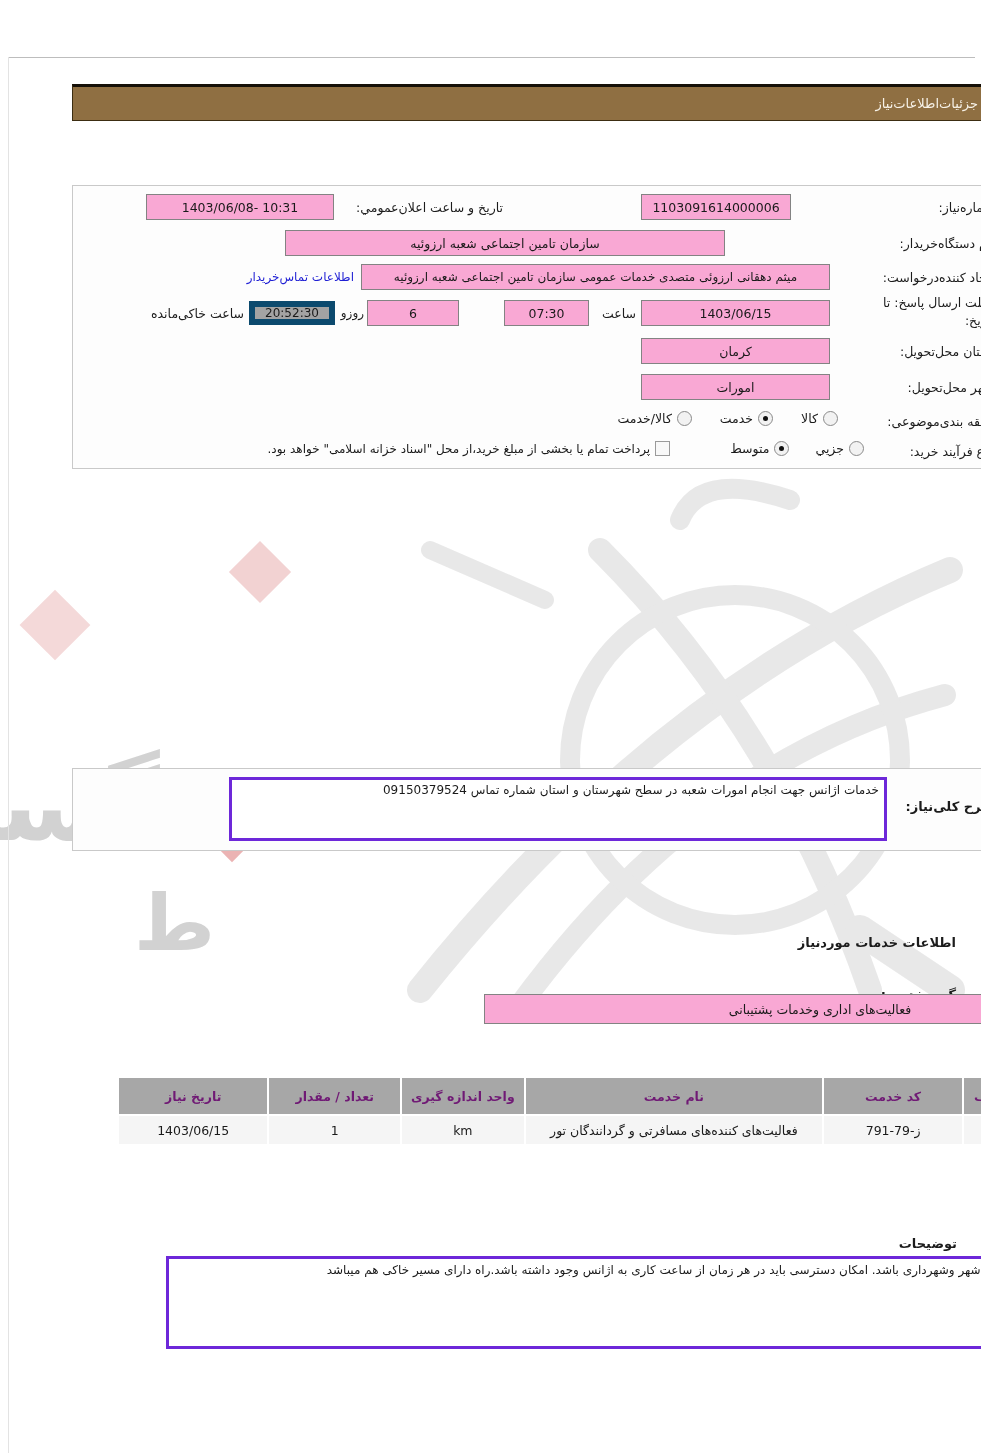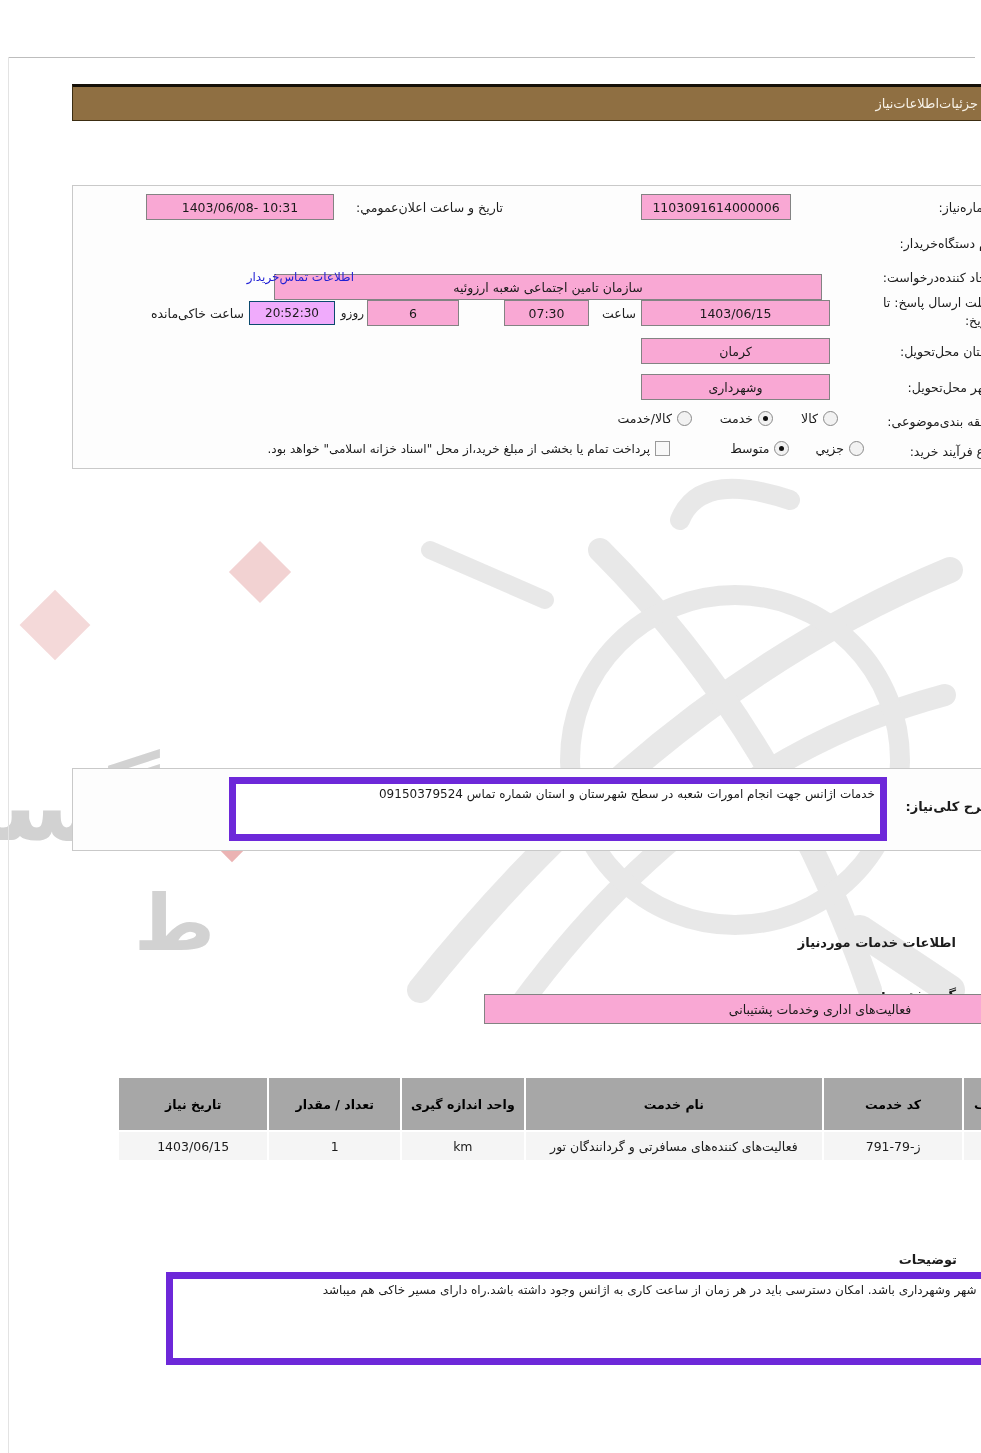--- a/index.html
+++ b/index.html
@@ -14,34 +14,34 @@
        color:#f7f2e8;font-size:13px;box-sizing:border-box;}
   .bar.inner{display:flex;align-items:center;}
   
   .box{position:absolute;border:1px solid #c9c9c9;background:#fdfdfd;box-sizing:border-box;}
   .lbl{position:absolute;font-size:12.5px;color:#1c1c1c;white-space:nowrap;}
   .blbl{font-weight:bold;}
   .inp{position:absolute;border:1px solid #838383;background:#f9a8d4;height:26px;box-sizing:border-box;
        font-size:12.5px;display:flex;align-items:center;justify-content:center;white-space:nowrap;overflow:hidden;}
   .ltr{direction:ltr;unicode-bidi:isolate;}
   .link{position:absolute;color:#1f1fd4;font-size:12px;white-space:nowrap;cursor:pointer;}
-  .yellow{background:#f0abfc;border:1px solid #0c4a6e;}
+  .yellow{background:#a3a3a3;border:6px solid #0c4a6e;}
   
   .ropt{display:flex;align-items:center;gap:5px;font-size:12.5px;white-space:nowrap;}
   .radio{width:13px;height:13px;border-radius:50%;border:1px solid #8a8a8a;background:#f2f2f2;
          display:inline-flex;align-items:center;justify-content:center;flex:0 0 auto;}
   .radio.checked::after{content:"";width:5px;height:5px;border-radius:50%;background:#111;}
   .cbx{width:13px;height:13px;border:1px solid #9a9a9a;background:#f8f8f8;display:inline-flex;
        align-items:center;justify-content:center;font-size:11px;color:#222;flex:0 0 auto;}
   
-  .tarea{position:absolute;border:7px solid #6d28d9;background:#fff;font-size:12px;line-height:1.55;
+  .tarea{position:absolute;border:3px solid #6d28d9;background:#fff;font-size:12px;line-height:1.55;
          padding:1px 5px;box-sizing:border-box;overflow:hidden;}
   
   table.grid{border-collapse:separate;border-spacing:2px;}
-  table.grid th{background:#a7a7a7;color:#000000;font-size:12.5px;font-weight:bold;height:28px;padding:12px 4px;}
+  table.grid th{background:#a7a7a7;color:#701a75;font-size:12.5px;font-weight:bold;height:28px;padding:4px 4px;}
   table.grid td{background:#f5f5f5;font-size:12.5px;text-align:center;height:28px;padding:0 4px;}
   
   #wm{position:absolute;left:0;top:0;z-index:0;pointer-events:none;}
   .z1{position:relative;z-index:1;}
 </style>
 </head>
 <body>
 
 <div id="page">
 
@@ -72,39 +72,40 @@
   </div>
 
   <div class="box z1" style="left:24px;top:148px;width:933px;height:284px;">
 
     <div class="lbl" style="right:10px;top:14px;">شماره‌نیاز:</div>
     <div class="inp ltr" style="left:568px;top:8px;width:150px;">1103091614000006</div>
     <div class="lbl" style="right:501px;top:14px;">تاریخ و ساعت اعلان‌عمومي:</div>
     <div class="inp ltr" style="left:73px;top:8px;width:188px;">1403/06/08- 10:31</div>
 
     <div class="lbl" style="right:10px;top:50px;">نام دستگاه‌خریدار:</div>
-    <div class="inp" style="left:201px;top:44px;width:548px;margin-top:44px;">سازمان تامین اجتماعی شعبه ارزوئیه</div>
+    <div class="inp" style="left:212px;top:44px;width:440px;">سازمان تامین اجتماعی شعبه ارزوئیه</div>
 
     <div class="lbl" style="right:10px;top:84px;">ایجاد کننده‌درخواست:</div>
+    <div class="inp" style="left:288px;top:78px;width:469px;font-size:12px;">میثم دهقانی ارزوئی متصدی خدمات عمومی سازمان تامین اجتماعی شعبه ارزوئیه</div>
     <div class="link" style="right:650px;top:84px;">اطلاعات تماس‌خریدار</div>
 
     <div class="lbl" style="right:10px;top:108px;width:118px;white-space:normal;text-align:right;line-height:1.45;">مهلت ارسال پاسخ: تا تاریخ:</div>
     <div class="inp ltr" style="left:568px;top:114px;width:189px;">1403/06/15</div>
     <div class="lbl" style="right:368px;top:120px;">ساعت</div>
     <div class="inp ltr" style="left:431px;top:114px;width:85px;">07:30</div>
     <div class="inp ltr" style="left:294px;top:114px;width:92px;">6</div>
     <div class="lbl" style="right:640px;top:120px;font-size:12px;">روزو</div>
     <div class="inp ltr yellow" style="left:176px;top:115px;width:86px;height:24px;font-size:12px;">20:52:30</div>
     <div class="lbl" style="right:760px;top:120px;">ساعت خاکی‌مانده</div>
 
     <div class="lbl" style="right:10px;top:158px;">استان محل‌تحویل:</div>
     <div class="inp" style="left:568px;top:152px;width:189px;">کرمان</div>
 
     <div class="lbl" style="right:10px;top:194px;">شهر محل‌تحویل:</div>
-    <div class="inp" style="left:568px;top:188px;width:189px;">وشهرداری</div>
+    <div class="inp" style="left:568px;top:188px;width:189px;">امورات</div>
 
     <div class="lbl" style="right:10px;top:228px;">طبقه بندی‌موضوعی:</div>
     <div class="abs" style="right:166px;top:225px;display:flex;gap:28px;">
       <span class="ropt">
           <span class="radio"></span>
           <span>کالا</span>
         </span>
       <span class="ropt">
           <span class="radio checked"></span>
           <span>خدمت</span>

